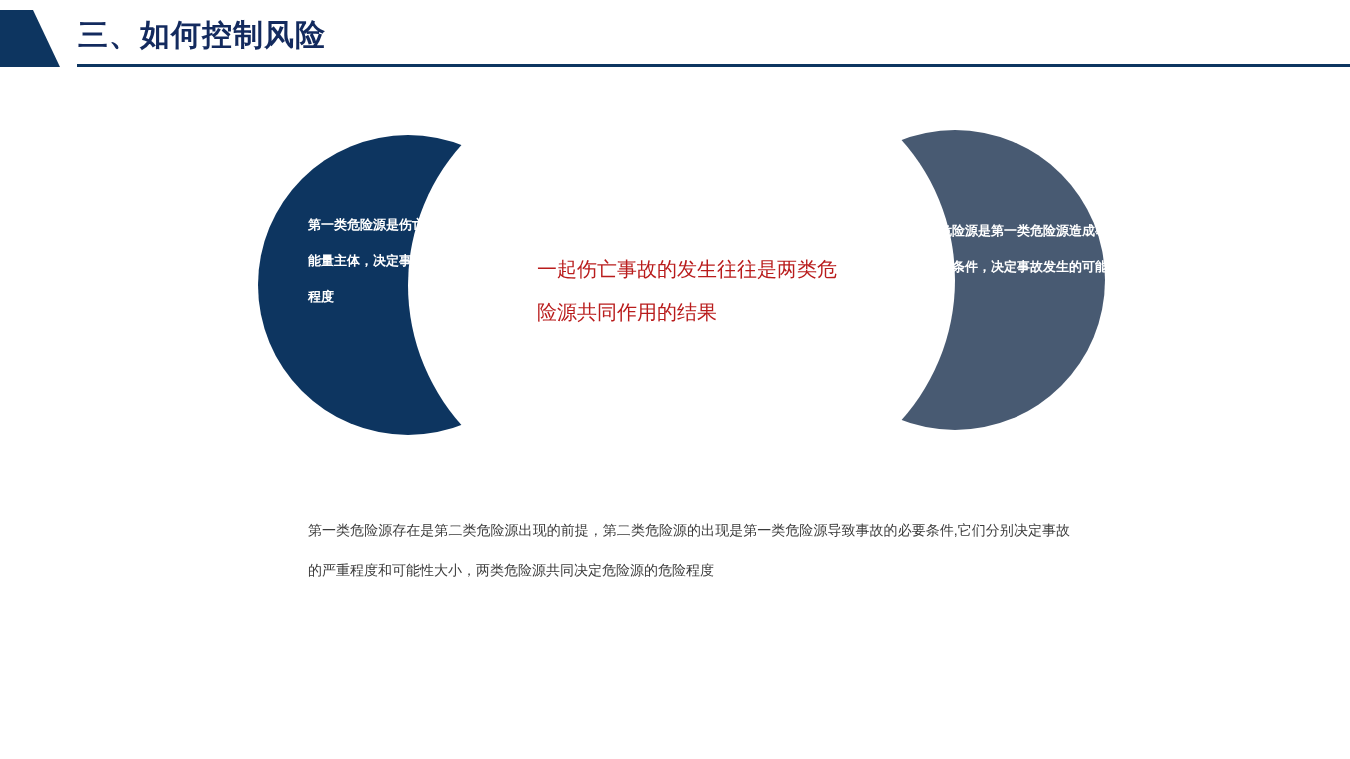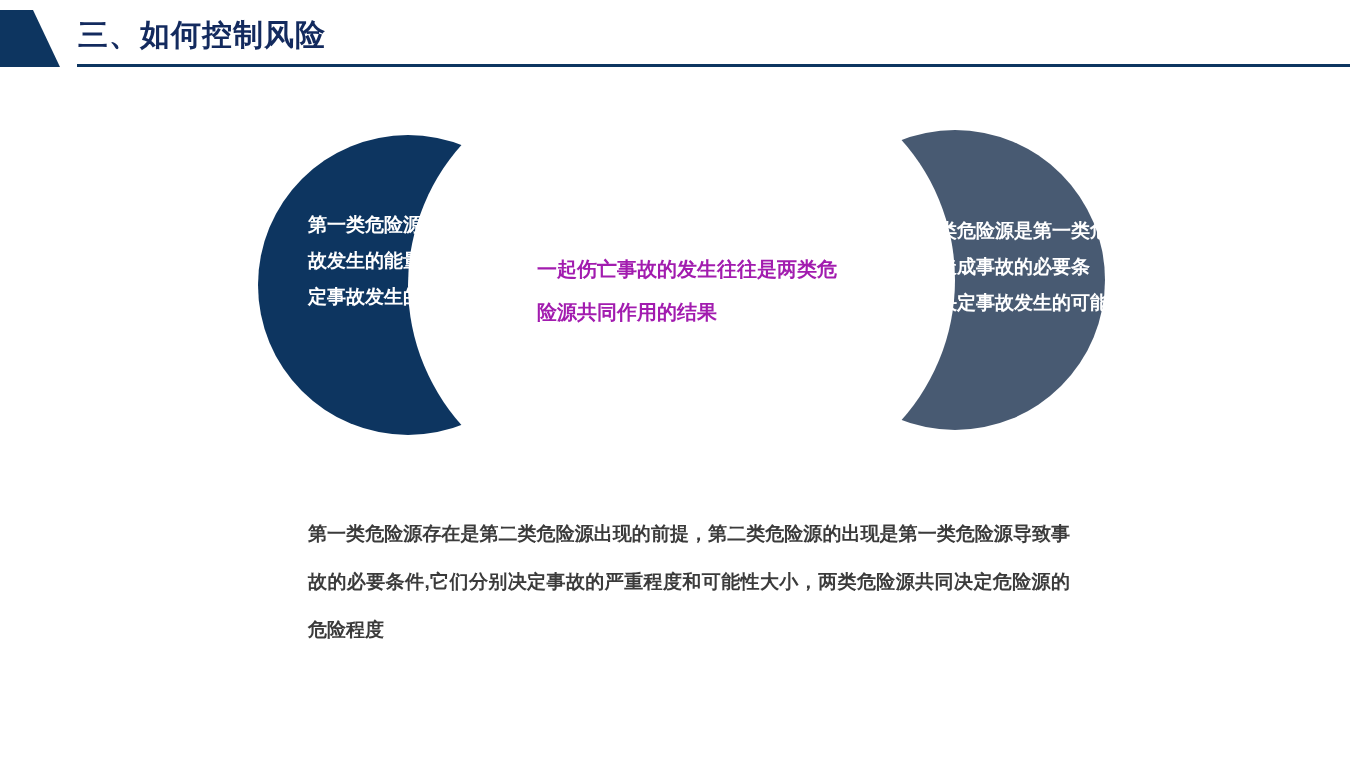--- a/index.html
+++ b/index.html
@@ -81,21 +81,21 @@
     font-weight: bold;
     pointer-events: none;
   }
 
   .pac-heading {
     font-size: 23px;
     line-height: 30px;
     letter-spacing: 1px;
   }
   .pac-body {
-    font-size: 19px;
+    font-size: 13px;
     line-height: 36px;
   }
 
   #left-heading {
     left: 258px;
     top: 172px;
     width: 248px;
   }
   #left-body {
     left: 268px;
@@ -119,34 +119,34 @@
     padding-left: 20px;
     box-sizing: border-box;
   }
 
   #center-text {
     position: absolute;
     left: 537px;
     top: 248px;
     width: 300px;
     font-size: 20px;
-    font-weight: bold;
+    font-weight: normal;
     line-height: 43px;
-    color: #a21caf;
+    color: #b91c1c;
   }
 
   
   #summary-paragraph {
     position: absolute;
     left: 308px;
     top: 510px;
     width: 762px;
-    font-size: 19px;
-    font-weight: bold;
-    line-height: 48px;
+    font-size: 14px;
+    font-weight: normal;
+    line-height: 40px;
     color: #3b3b3b;
     text-align: justify;
     text-justify: inter-character;
   }
 </style>
 </head>
 <body>
 
 <div id="slide-header">
   <svg id="header-accent-shape" viewBox="0 0 60 57" preserveAspectRatio="none">

